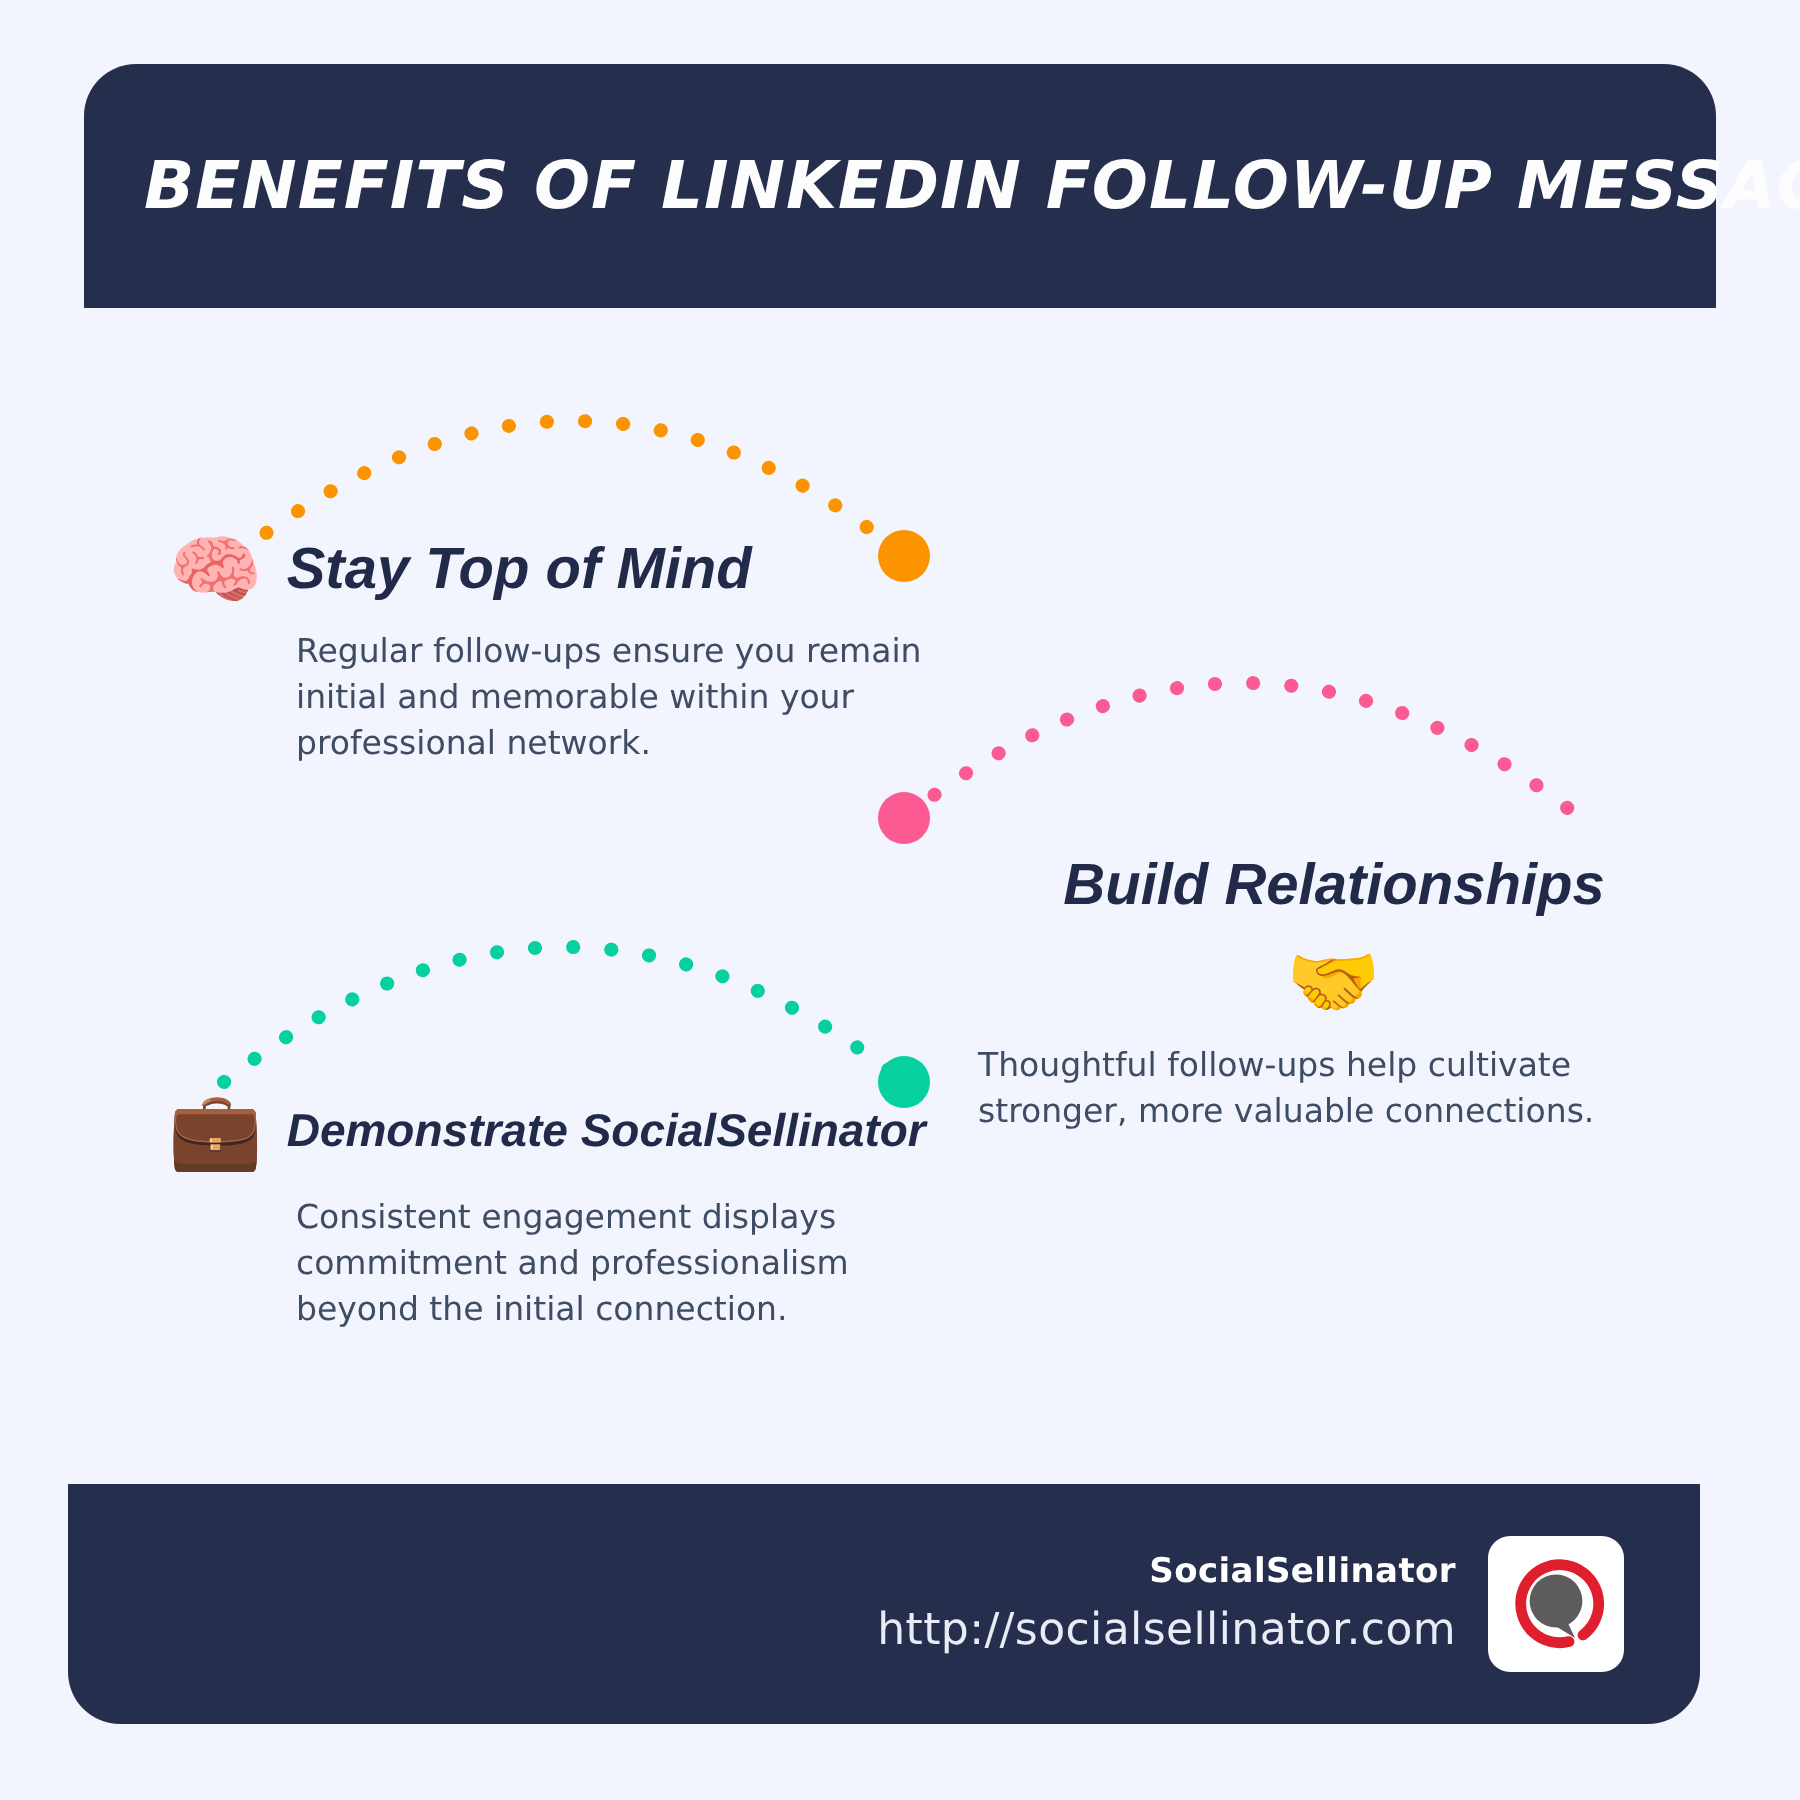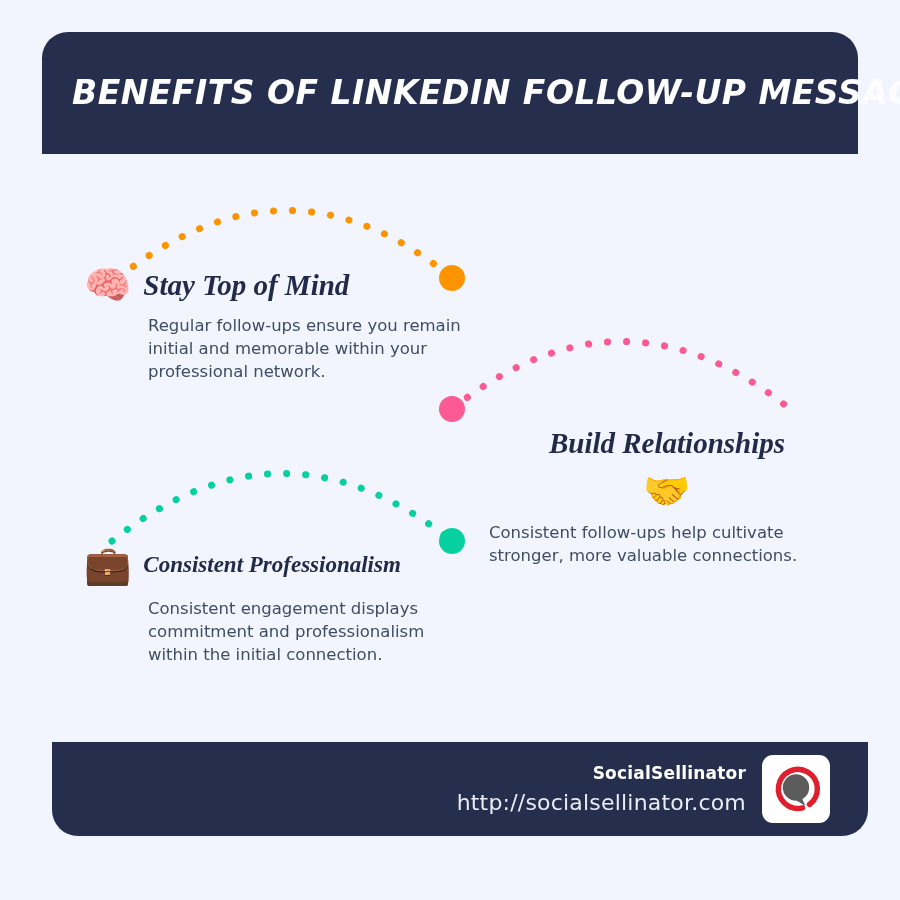--- a/index.html
+++ b/index.html
@@ -68,21 +68,21 @@
     align-items: center;
     gap: 12px;
   }
   .benefit-icon {
     font-size: 38px;
     line-height: 1;
     font-family: "DejaVu Sans", sans-serif;
   }
   .benefit-title {
     color: #222a49;
-    font-family: Liberation Serif, serif;
+    font-family: Liberation Sans, sans-serif;
     font-size: 29px;
     font-weight: 700;
     font-style: italic;
     letter-spacing: 0px;
     white-space: nowrap;
   }
   .benefit-desc {
     color: #3e4c64;
     font-family: "DejaVu Sans", sans-serif;
     font-size: 16.5px;
@@ -100,24 +100,24 @@
   #benefit-2 .benefit-desc { margin: 12px 0 0 2px; }
 
   
   #benefit-3 { left: 84px; top: 546px; width: 390px; }
   #benefit-3 .benefit-title { font-size: 23px; }
   #benefit-3 .benefit-desc { margin: 14px 0 0 64px; }
 
   
   .footer-bar {
     position: absolute;
-    left: 52px;
+    left: 34px;
     top: 742px;
     width: 816px;
-    height: 94px;
+    height: 120px;
     background: #262e4e;
     border-radius: 0 0 26px 26px;
     box-sizing: border-box;
   }
   .footer-inner {
     position: absolute;
     right: 38px;
     top: 50%;
     transform: translateY(-50%);
     display: flex;
@@ -181,29 +181,29 @@
       <span class="benefit-title">Stay Top of Mind</span>
     </div>
     <div class="benefit-desc">Regular follow-ups ensure you remain initial and memorable within your professional network.</div>
   </div>
 
   <div class="benefit" id="benefit-2">
     <div class="benefit-headrow">
       <span class="benefit-title">Build Relationships</span>
       <span class="benefit-icon">🤝</span>
     </div>
-    <div class="benefit-desc">Consistent follow-ups help cultivate stronger, more valuable connections.</div>
+    <div class="benefit-desc">Thoughtful follow-ups help cultivate stronger, more valuable connections.</div>
   </div>
 
   <div class="benefit" id="benefit-3">
     <div class="benefit-headrow">
       <span class="benefit-icon">💼</span>
-      <span class="benefit-title">Consistent Professionalism</span>
-    </div>
-    <div class="benefit-desc">Consistent engagement displays commitment and professionalism within the initial connection.</div>
+      <span class="benefit-title">Demonstrate SocialSellinator</span>
+    </div>
+    <div class="benefit-desc">Consistent engagement displays commitment and professionalism beyond the initial connection.</div>
   </div>
 
   <div class="footer-bar">
     <div class="footer-inner">
       <div class="footer-text">
         <div class="brand-name">SocialSellinator</div>
         <div class="brand-url">http://socialsellinator.com</div>
       </div>
       <div class="brand-logo">
         <svg width="54" height="54" viewBox="0 0 54 54">

